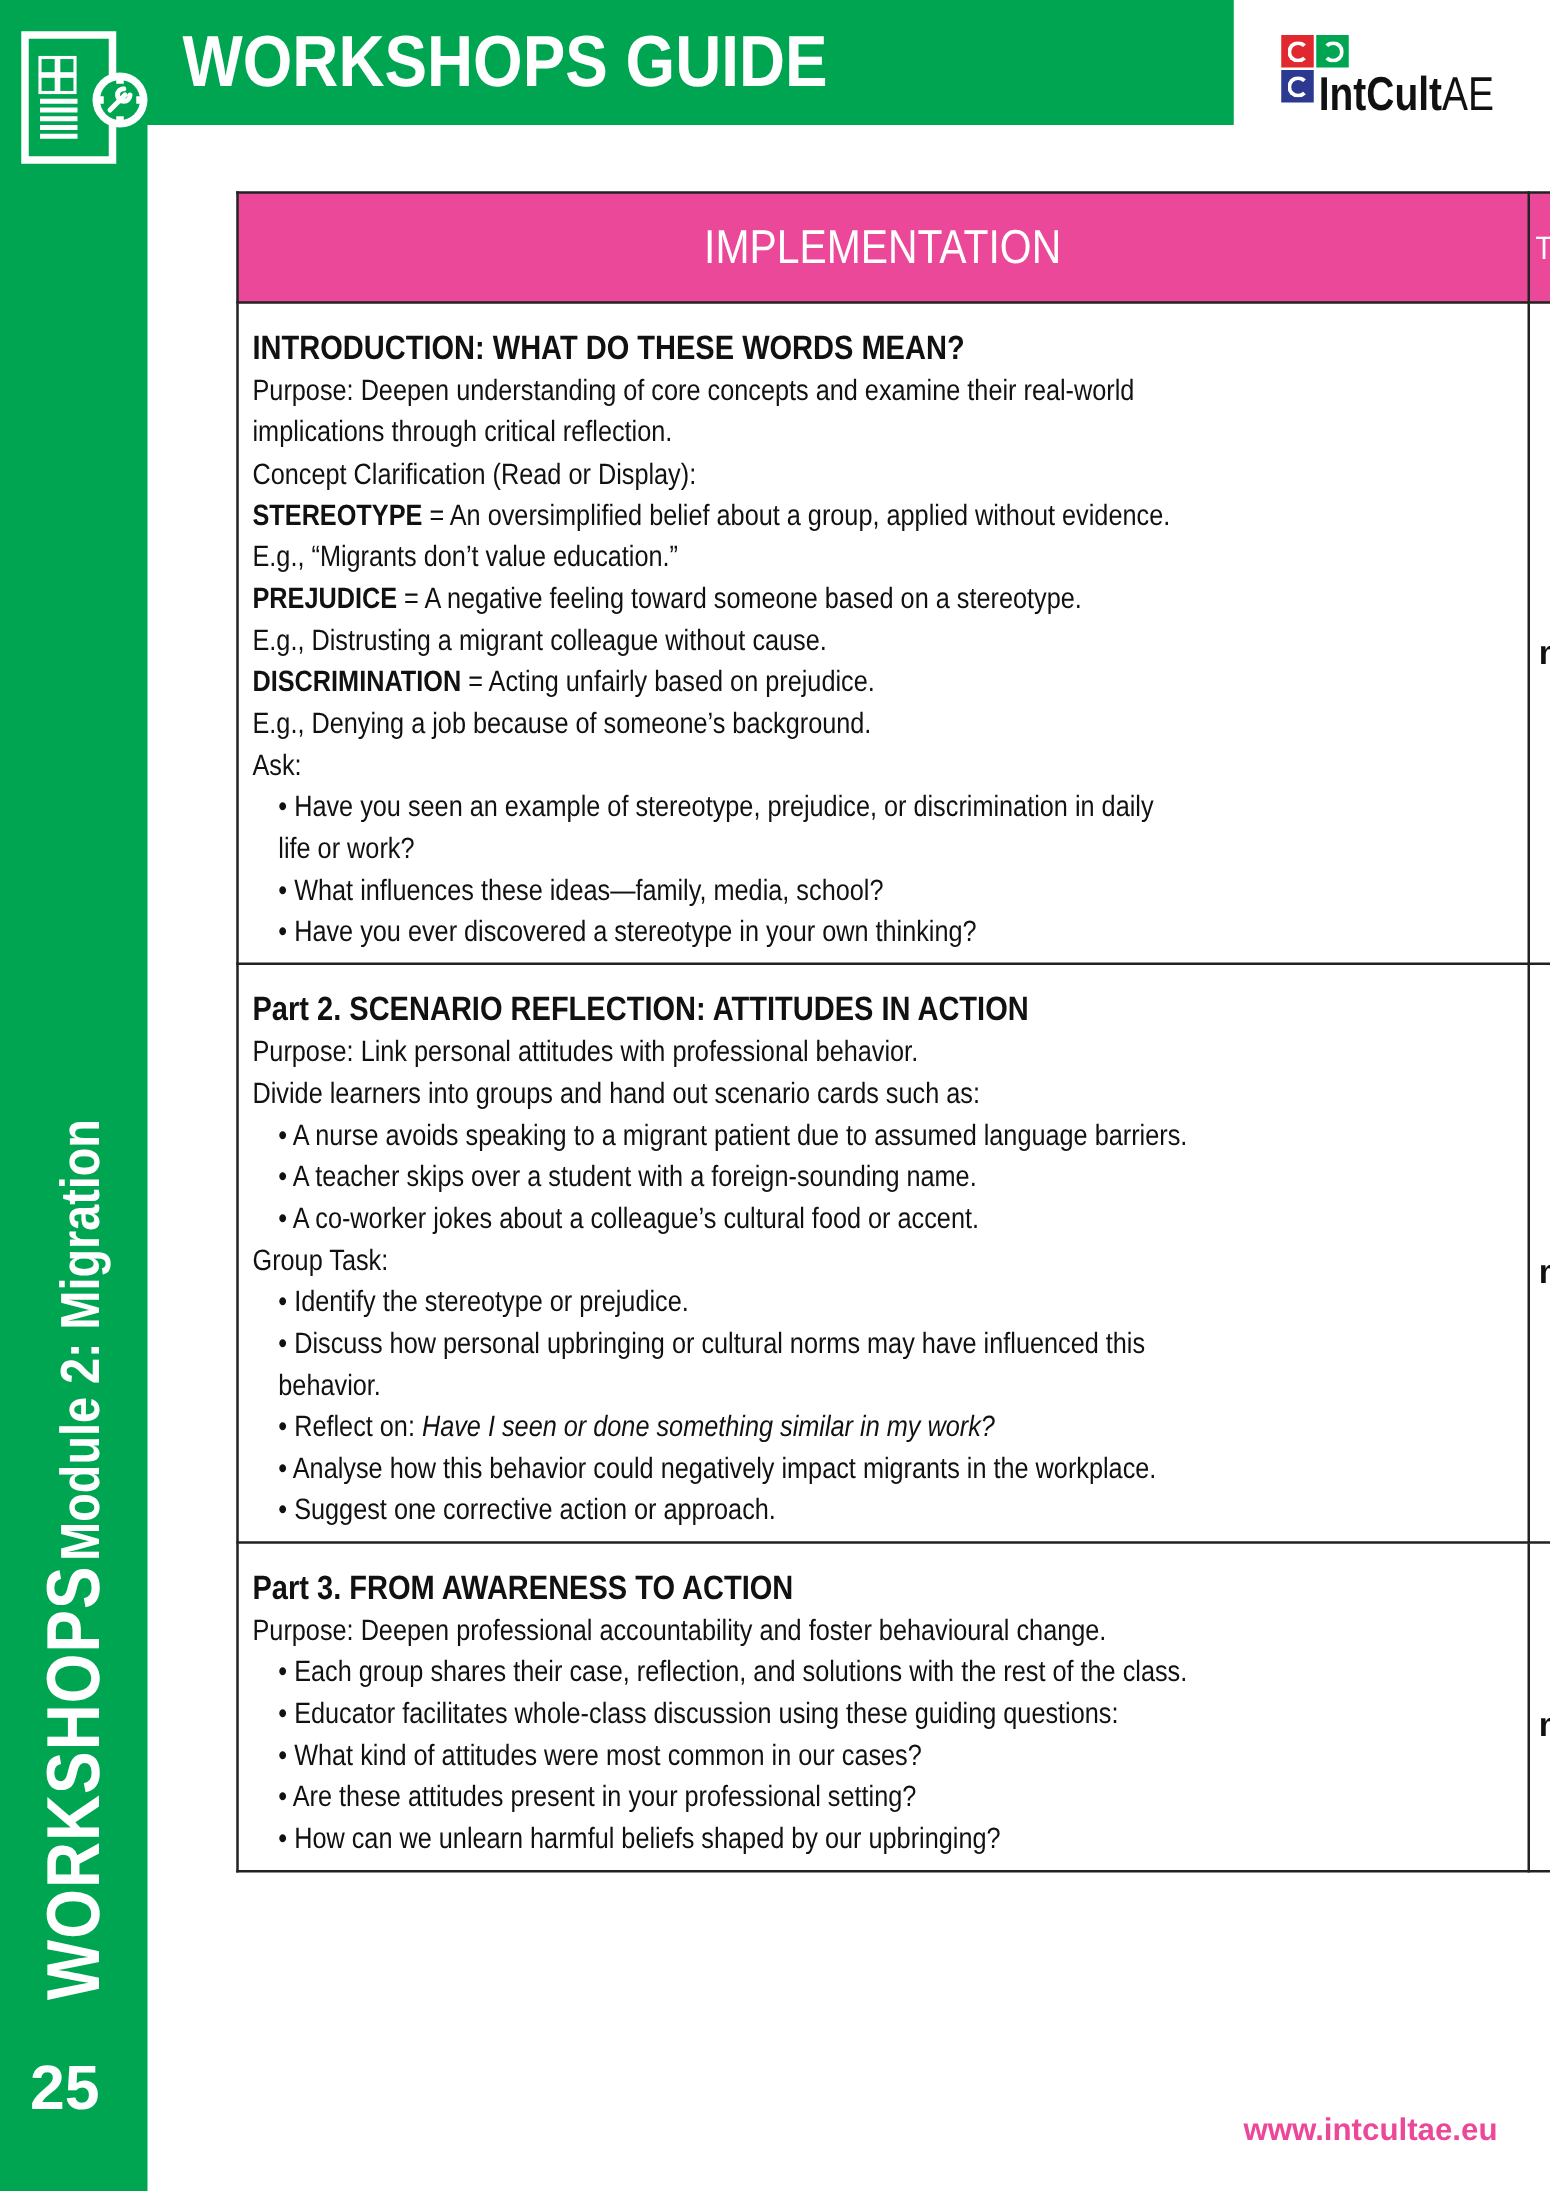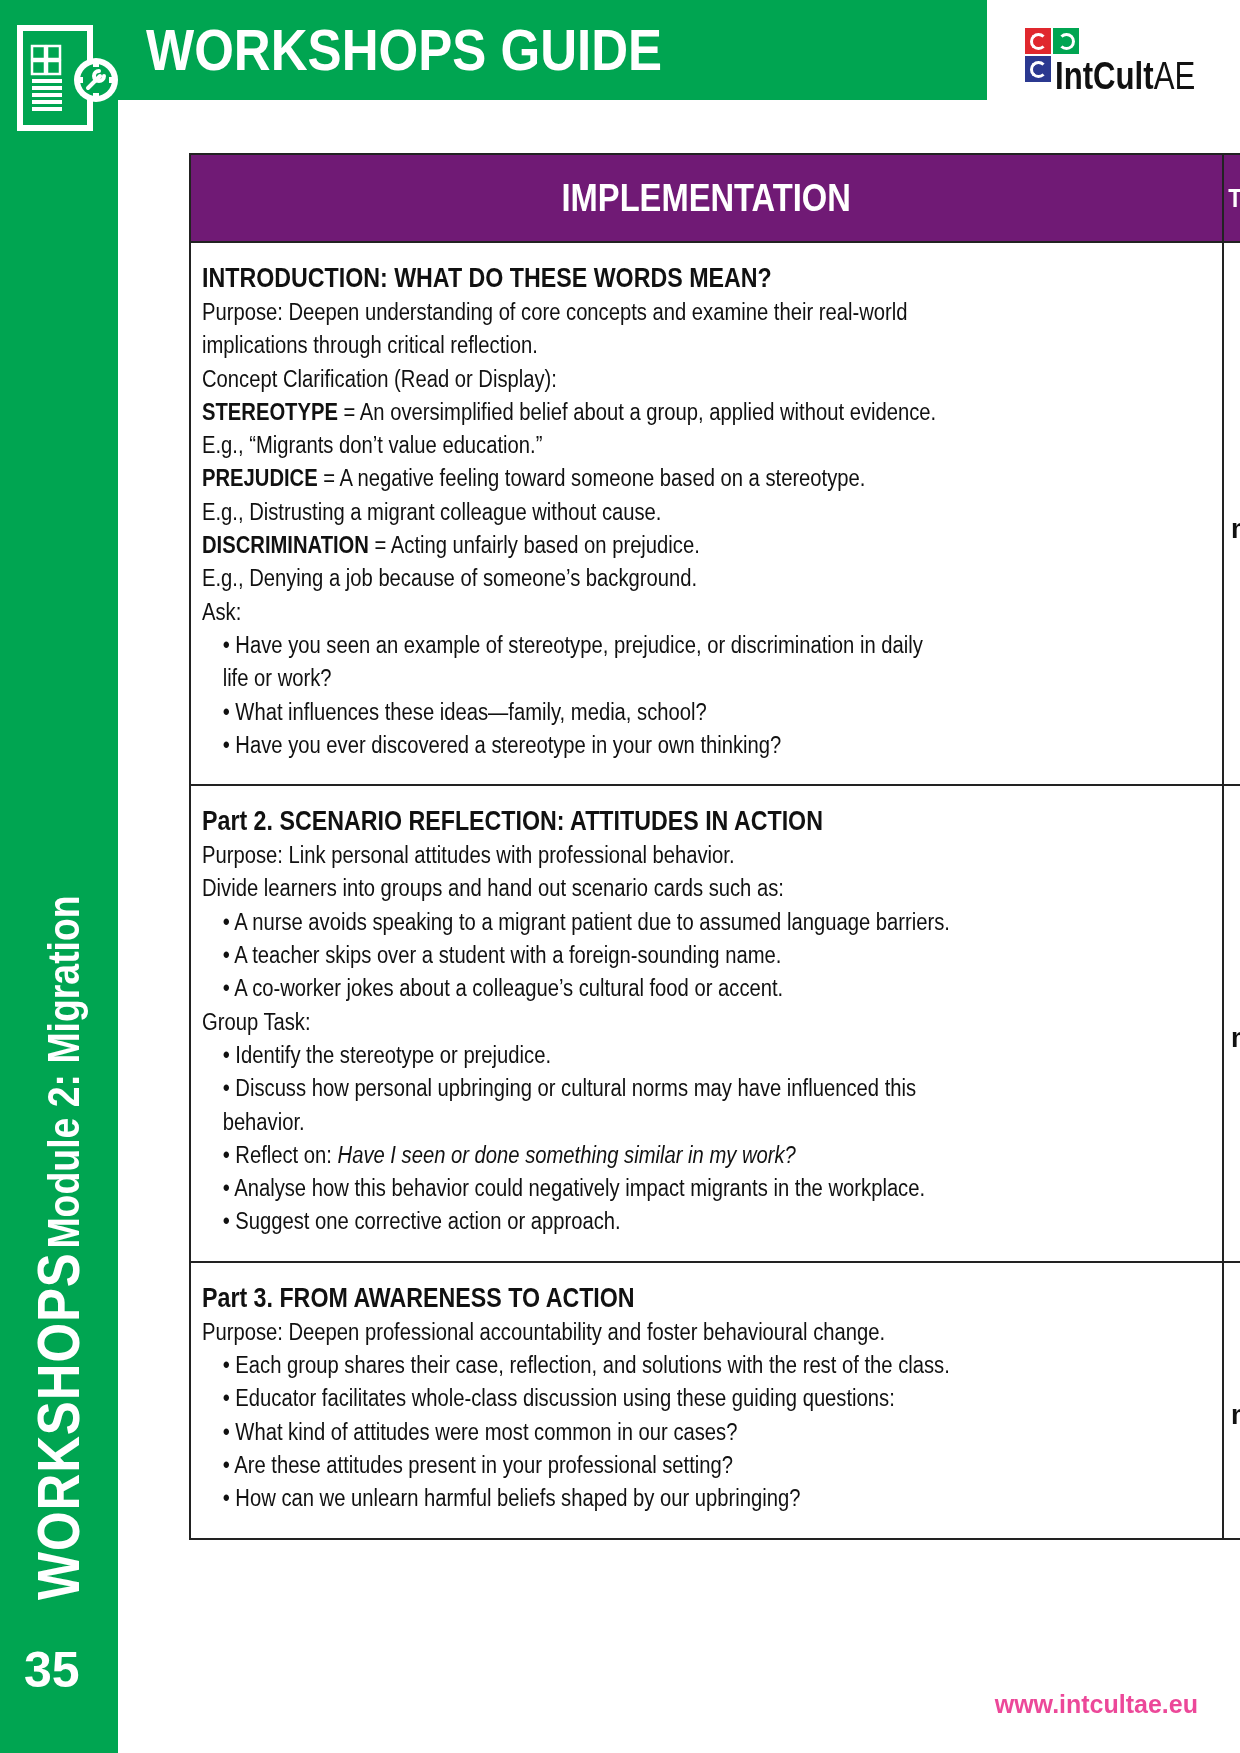--- a/index.html
+++ b/index.html
@@ -56,26 +56,26 @@
     color: #fff; font-weight: bold; font-size: 50px; line-height: 60px;
   }
 
   
   .impl-table {
     position: absolute; left: 189px; top: 153px; width: 982px;
     border-collapse: collapse;
   }
   .impl-table th, .impl-table td { border: 2px solid #222; }
   .impl-table th {
-    background: #701a75; color: #fff; font-weight: bold; height: 86px; padding: 0;
+    background: #ec4899; color: #fff; font-weight: normal; height: 86px; padding: 0;
   }
   .th-impl { font-size: 38px; }
   .th-time { font-size: 26px; width: 114px; }
   .th-inner { display: inline-block; transform: scaleX(0.86); }
-  .impl-table td { vertical-align: top; padding: 18px 10px 22px 11px; }
+  .impl-table td { vertical-align: top; padding: 18px 10px 8px 11px; }
   .impl-table td.time {
     vertical-align: middle; text-align: center; padding: 0;
     font-weight: bold; font-size: 27px;
   }
   .cell-content { transform: scaleX(0.86); transform-origin: left top; width: 1010px; }
   .sec-title { font-weight: bold; font-size: 27px; line-height: 34px; margin-bottom: 1px; }
   .line { font-size: 23.5px; line-height: 33.3px; white-space: nowrap; }
   .line b { font-weight: bold; }
   .line i { font-style: italic; }
   .bullet { padding-left: 24px; }
@@ -132,21 +132,21 @@
     </div>
   <div class="brand-name"><b>IntCult</b><span>AE</span></div>
 </div>
 
 <div class="side-text">
   <span class="side-inner">
     <span class="bold">WORKSHOPS</span>
     <span class="normal">Module 2: Migration</span>
   </span>
 </div>
-<div class="page-number">35</div>
+<div class="page-number">25</div>
 
 <table class="impl-table">
   <thead>
     <tr>
       <th class="th-impl"><span class="th-inner">IMPLEMENTATION</span></th>
       <th class="th-time"><span class="th-inner">TIME</span></th>
     </tr>
   </thead>
   <tbody id="table-body">
       <tr>

